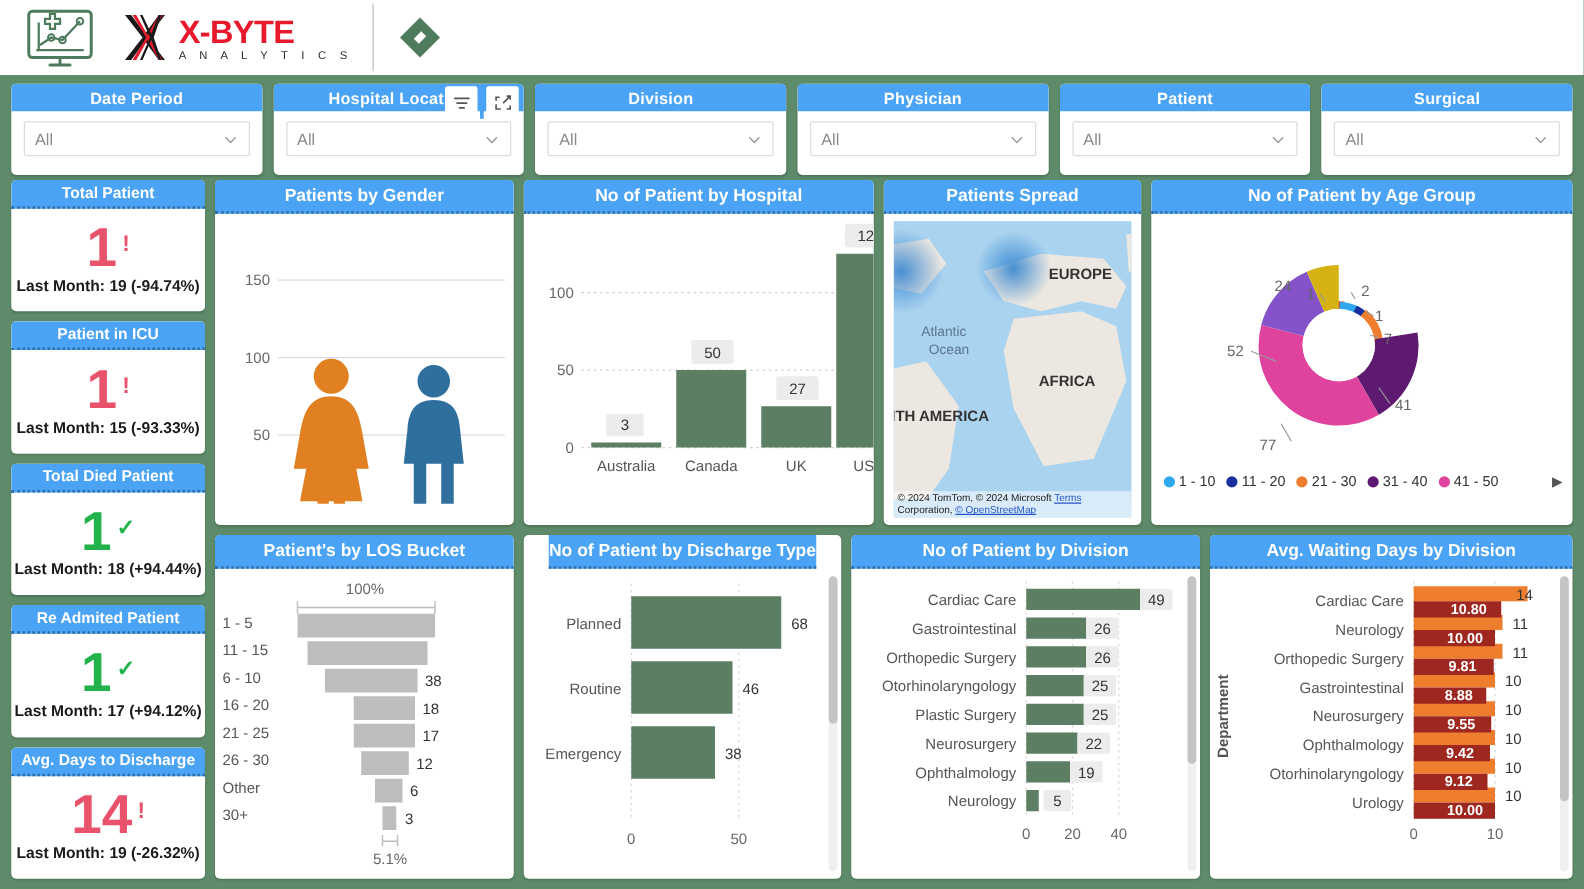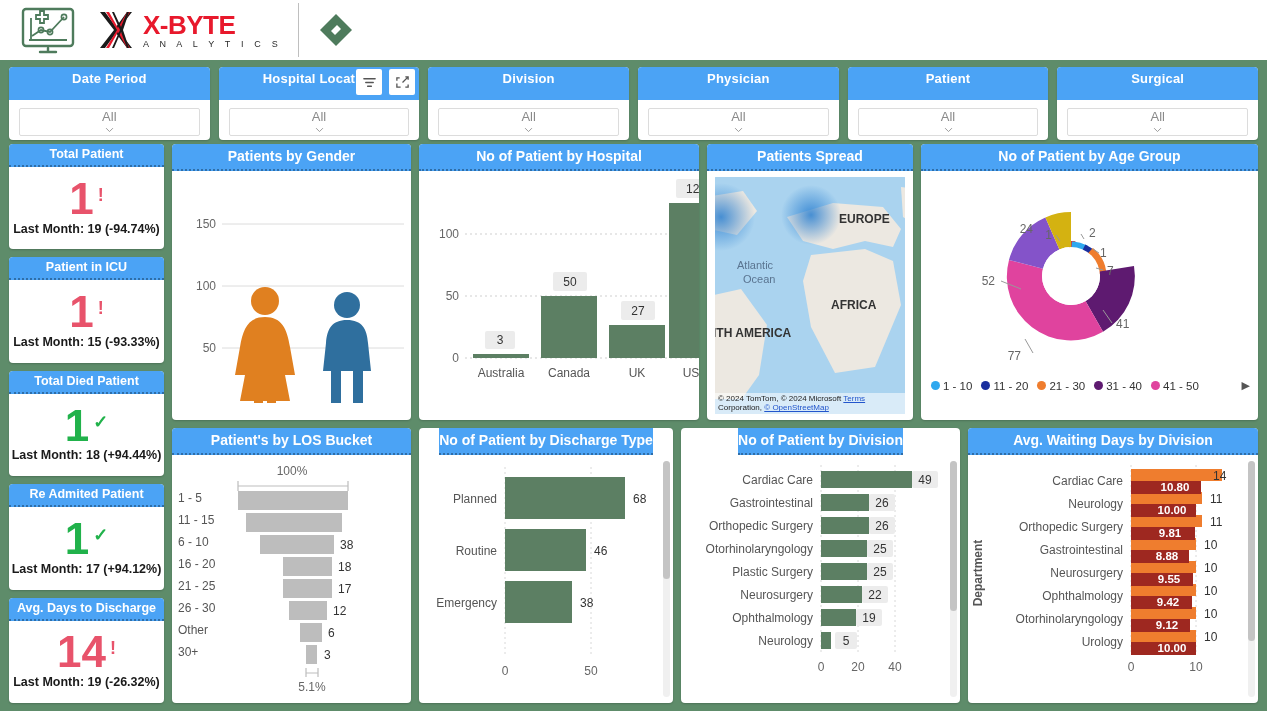--- a/index.html
+++ b/index.html
@@ -33,27 +33,27 @@
     position: absolute; left: 0; top: 60px; width: 1267px; height: 80px;
     display: flex; gap: 9px; padding: 7px 9px 0 9px;
   }
   .slicer {
     flex: 1; background: #fff; border-radius: 4px; overflow: hidden;
     box-shadow: 0 1px 2px rgba(0,0,0,.18); position: relative;
     display: flex; flex-direction: column;
   }
   .slicer-hd {
     background: #4ba3f5; color: #fff; text-align: center;
-    font-size: 13px; font-weight: bold; padding: 4px 0 14px; letter-spacing: .2px;
+    font-size: 13px; font-weight: bold; padding: 4px 0 3px; letter-spacing: .2px;
   }
   .slicer-body { padding: 8px 10px 10px; }
   .slicer-sel {
     border: 1px solid #dcdcdc; border-radius: 2px; height: 28px;
     display: flex; align-items: center; justify-content: space-between;
-    padding: 0 8px; font-size: 13px; color: #8a8a8a; background: #fff; flex-direction: column;
+    padding: 0 8px; font-size: 13px; color: #8a8a8a; background: #fff;
   }
   .chev { width: 13px; height: 13px; }
   .slicer-tools {
     position: absolute; right: 4px; top: 0px; height: 30px;
     display: flex; align-items: center; gap: 2px;
   }
   .tool-btn {
     width: 26px; height: 26px; background: #fff; border-radius: 2px;
     display: flex; align-items: center; justify-content: center;
   }
@@ -93,21 +93,21 @@
     font-weight: bold; padding: 4px 0 5px; border-bottom: 2px dotted #2f6ea8;
   }
   .panel-body { flex: 1; position: relative; overflow: hidden; }
 
   .p-gender { width: 239px; }
   .p-hosp   { width: 280px; }
   .p-map    { width: 206px; }
   .p-age    { flex: 1; }
   .p-los    { width: 239px; }
   .p-disc   { width: 254px; align-items: center; }
-  .p-div    { width: 279px; align-items: center; }
+  .p-div    { width: 279px; }
   .p-wait   { flex: 1; }
 
   svg { display: block; }
   .ax { font-size: 12px; fill: #666; font-family: "Liberation Sans", sans-serif; }
   .dlbl { font-size: 12px; fill: #333; font-family: "Liberation Sans", sans-serif; }
   .catlbl { font-size: 12px; fill: #555; font-family: "Liberation Sans", sans-serif; }
 
   .legend {
     display: flex; align-items: center; gap: 9px; padding: 3px 8px 5px 10px;
     font-size: 11.5px; color: #333;

